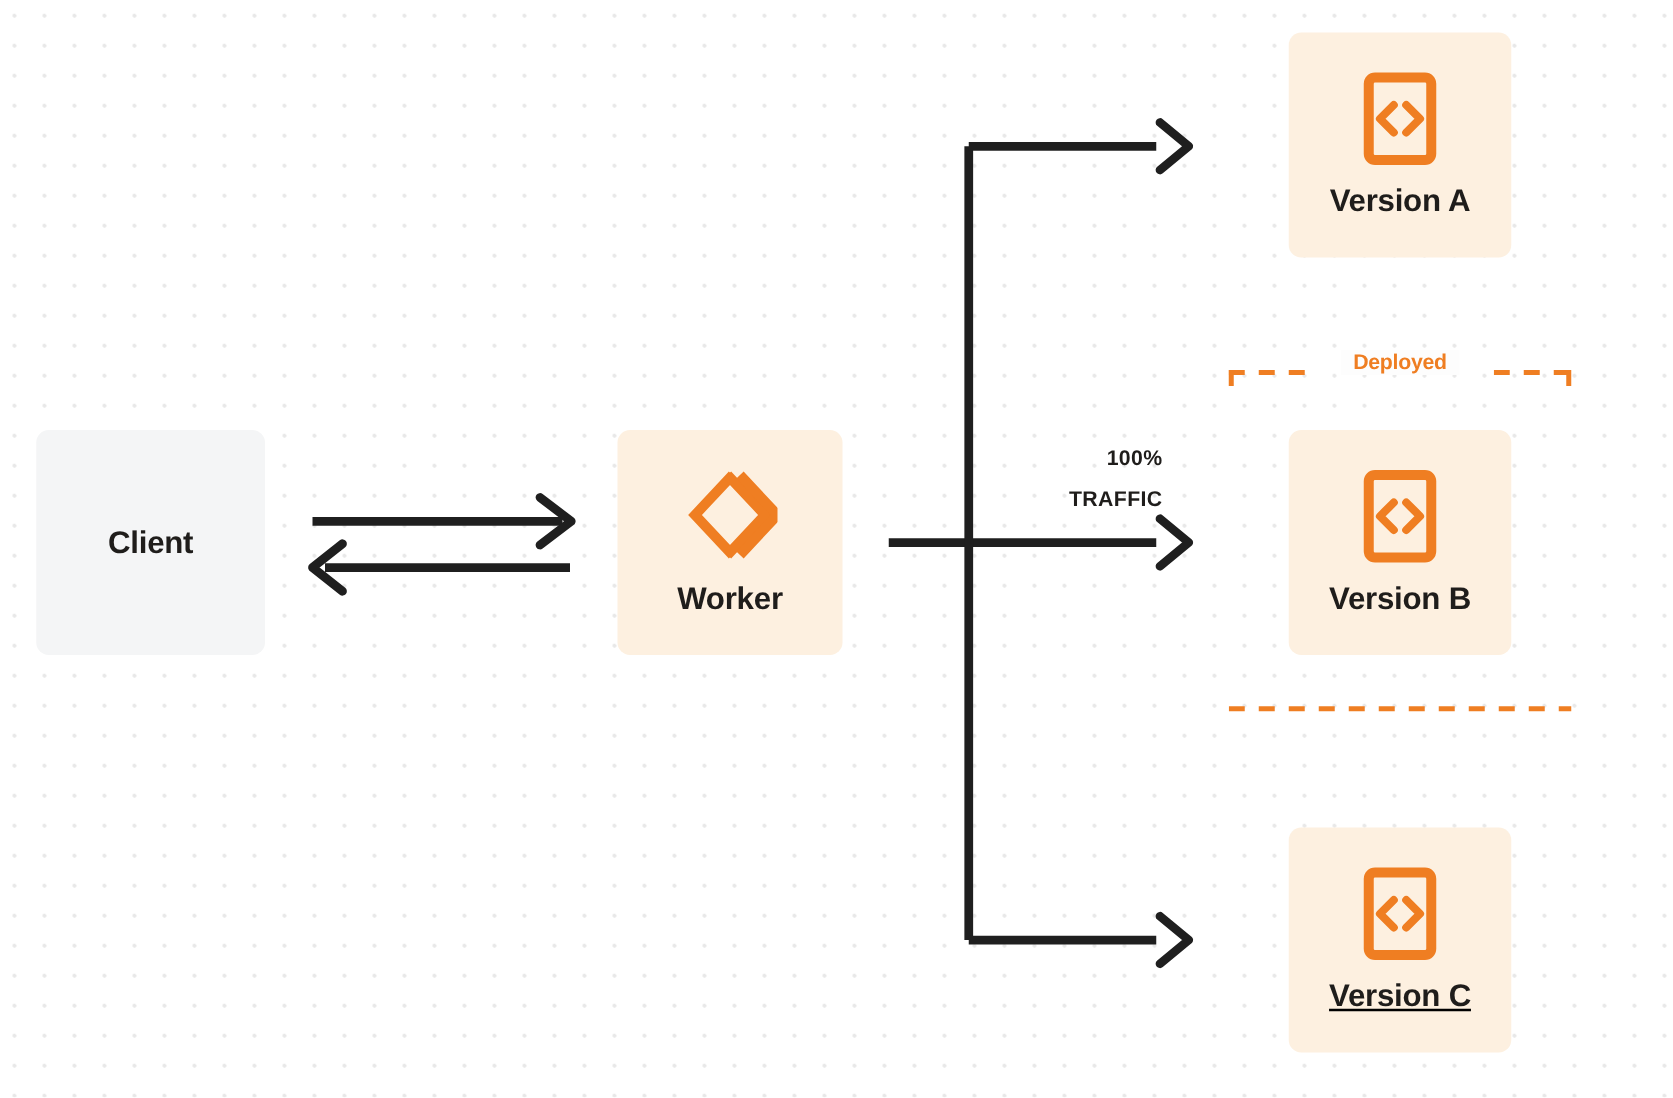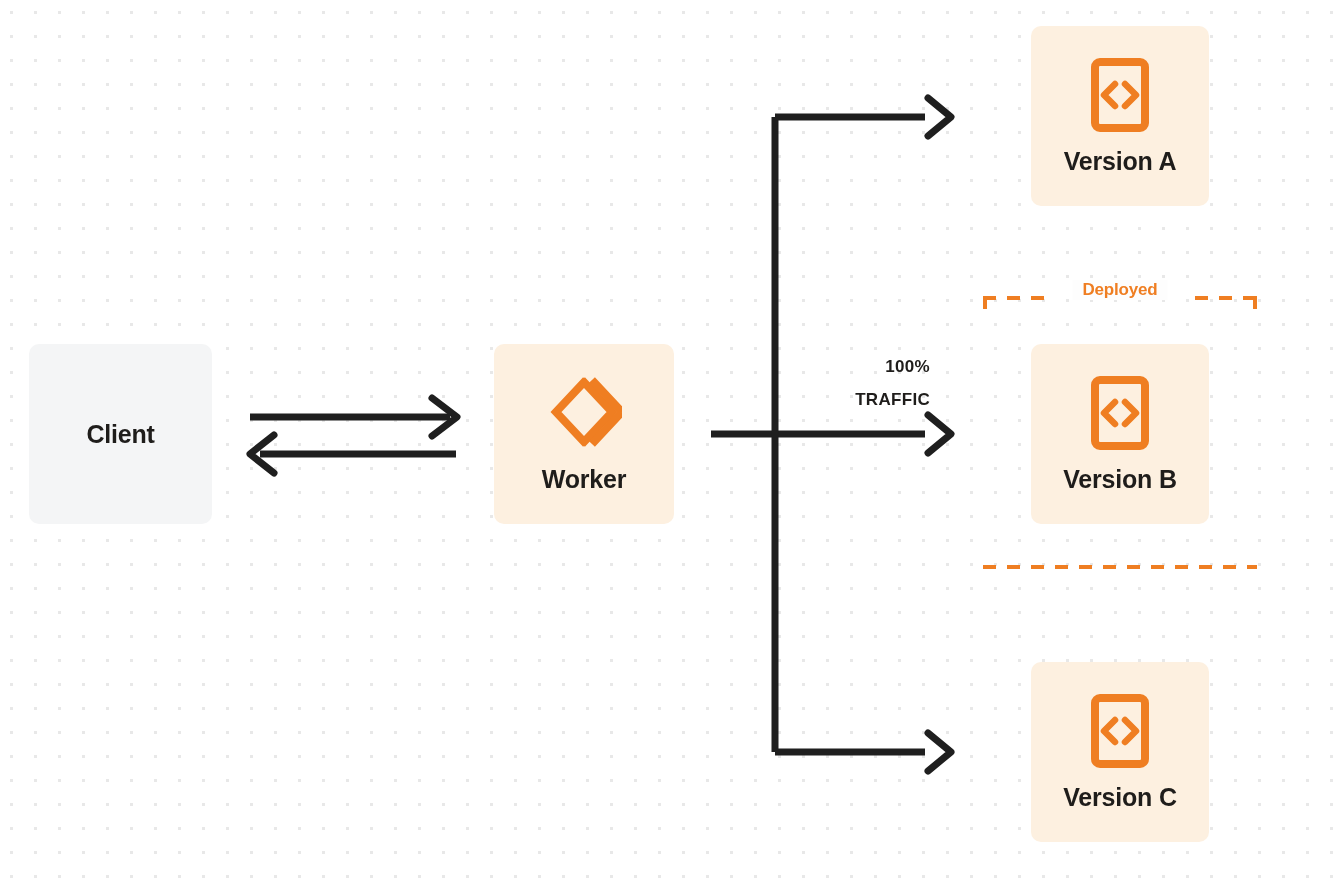--- a/index.html
+++ b/index.html
@@ -58,21 +58,21 @@
   
   .version-node {
     left: 1031px;
     width: 178px;
     height: 180px;
     background: #fdf0e0;
   }
   .version-node .node-label { font-size: 25px; margin-top: 14px; }
   #version-a-node { top: 26px; }
   #version-b-node { top: 344px; }
-  #version-c-node { top: 662px; }
+  #version-c-node { top: 662px; text-decoration: underline; }
 
   .code-icon { display: block; }
   .worker-logo { display: block; }
 
   
   #deployed-group {
     position: absolute;
     left: 983px;
     top: 296px;
     width: 274px;

